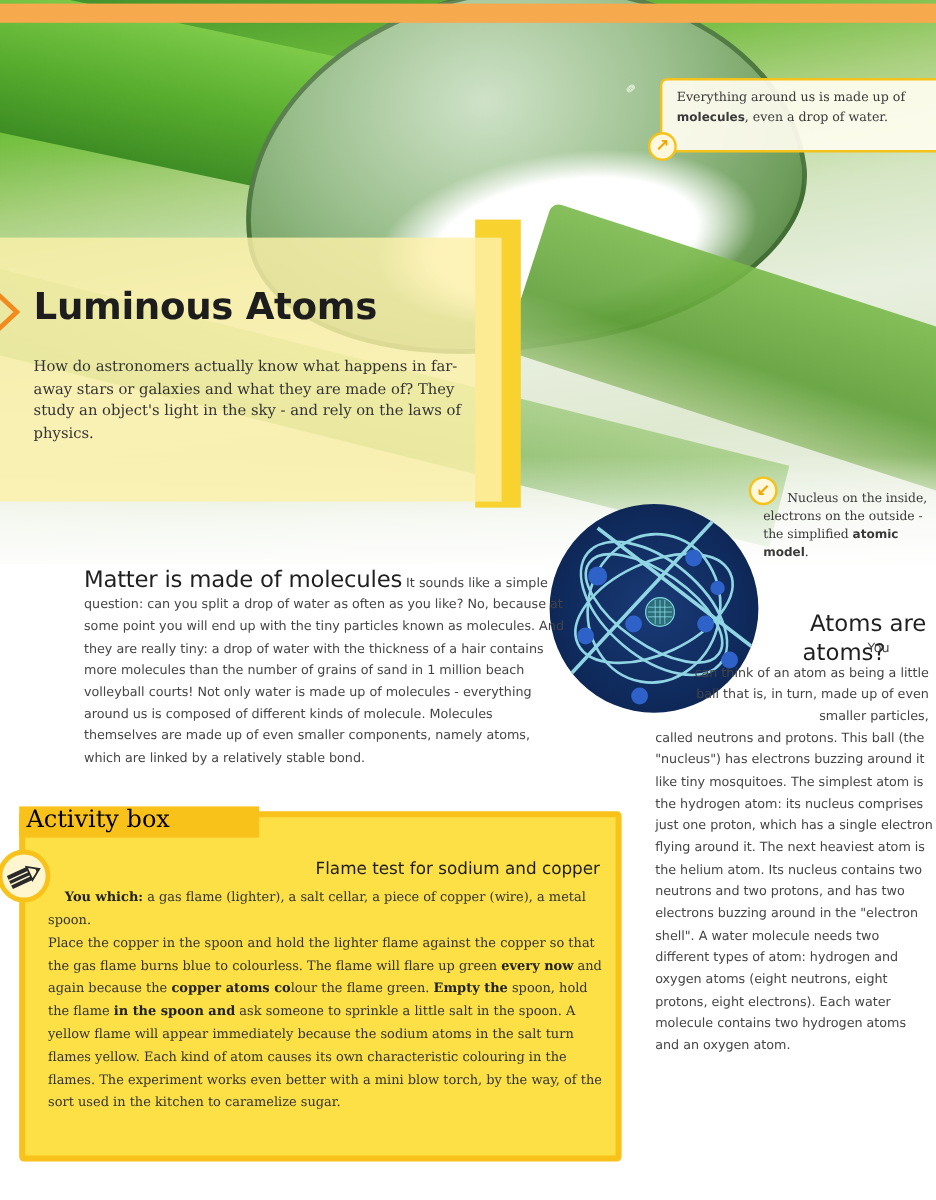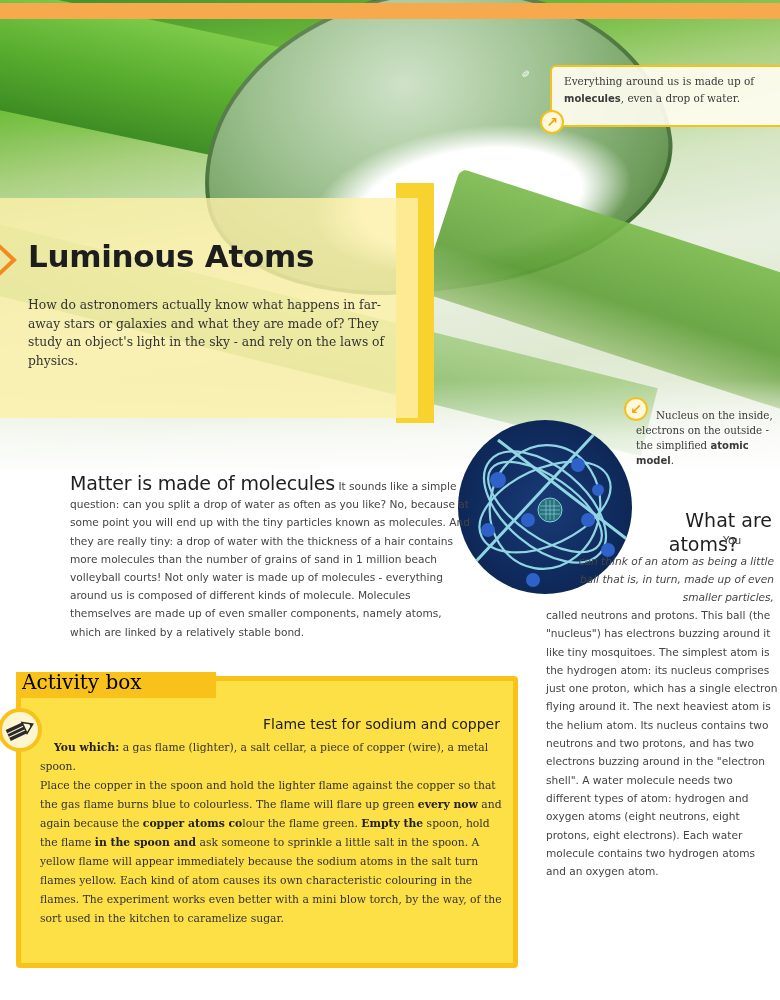--- a/index.html
+++ b/index.html
@@ -115,21 +115,21 @@
       font-size: 19px; font-weight: normal; color: #1f1f1f; letter-spacing: -0.2px;
     }
 
     
     .atoms-heading {
       position: absolute; left: 600px; top: 508px; width: 172px; text-align: right;
       font-size: 19px; line-height: 24px; color: #1f1f1f;
     }
     .atoms-lead {
       position: absolute; left: 560px; top: 552px; width: 214px; text-align: right;
-      font-size: 10.6px; line-height: 18.2px; color: #444; font-style: italic;
+      font-size: 10.6px; line-height: 18.2px; color: #444;
     }
     .atoms-body {
       position: absolute; left: 546px; top: 606px; width: 232px;
       font-size: 10.6px; line-height: 18.3px; color: #444;
     }
     .you-inline { position: absolute; left: 723px; top: 534px; font-size: 10.6px; color: #444; }
 
     
     .activity {
       position: absolute; left: 16px; top: 676px; width: 502px; height: 292px;
@@ -226,21 +226,21 @@
 <div class="caption-atom">
   <span>Nucleus on the inside, electrons on the outside - the simplified </span><b>atomic model</b><span>.</span>
 </div>
 
 <div class="matter">
   <span class="h">Matter is made of molecules</span>
   <span>It sounds like a simple question: can you split a drop of water as often as you like? No, because at some point you will end up with the tiny particles known as molecules. And they are really tiny: a drop of water with the thickness of a hair contains more molecules than the number of grains of sand in 1 million beach volleyball courts! Not only water is made up of molecules - everything around us is composed of different kinds of molecule. Molecules themselves are made up of even smaller components, namely atoms, which are linked by a relatively stable bond.</span>
 </div>
 
 <div class="atoms-heading">
-  <div>What are</div>
+  <div>Atoms are</div>
   <div style="margin-right:34px">atoms?</div>
 </div>
 <span class="you-inline">You</span>
 <p class="atoms-lead">can think of an atom as being a little ball that is, in turn, made up of even smaller particles,</p>
 <p class="atoms-body">called neutrons and protons. This ball (the "nucleus") has electrons buzzing around it like tiny mosquitoes. The simplest atom is the hydrogen atom: its nucleus comprises just one proton, which has a single electron flying around it. The next heaviest atom is the helium atom. Its nucleus contains two neutrons and two protons, and has two electrons buzzing around in the "electron shell". A water molecule needs two different types of atom: hydrogen and oxygen atoms (eight neutrons, eight protons, eight electrons). Each water molecule contains two hydrogen atoms and an oxygen atom.</p>
 
 <div class="activity"></div>
 <div class="activity-tab"></div>
 <div class="activity-title">Activity box</div>
 <div class="pencil-badge">

